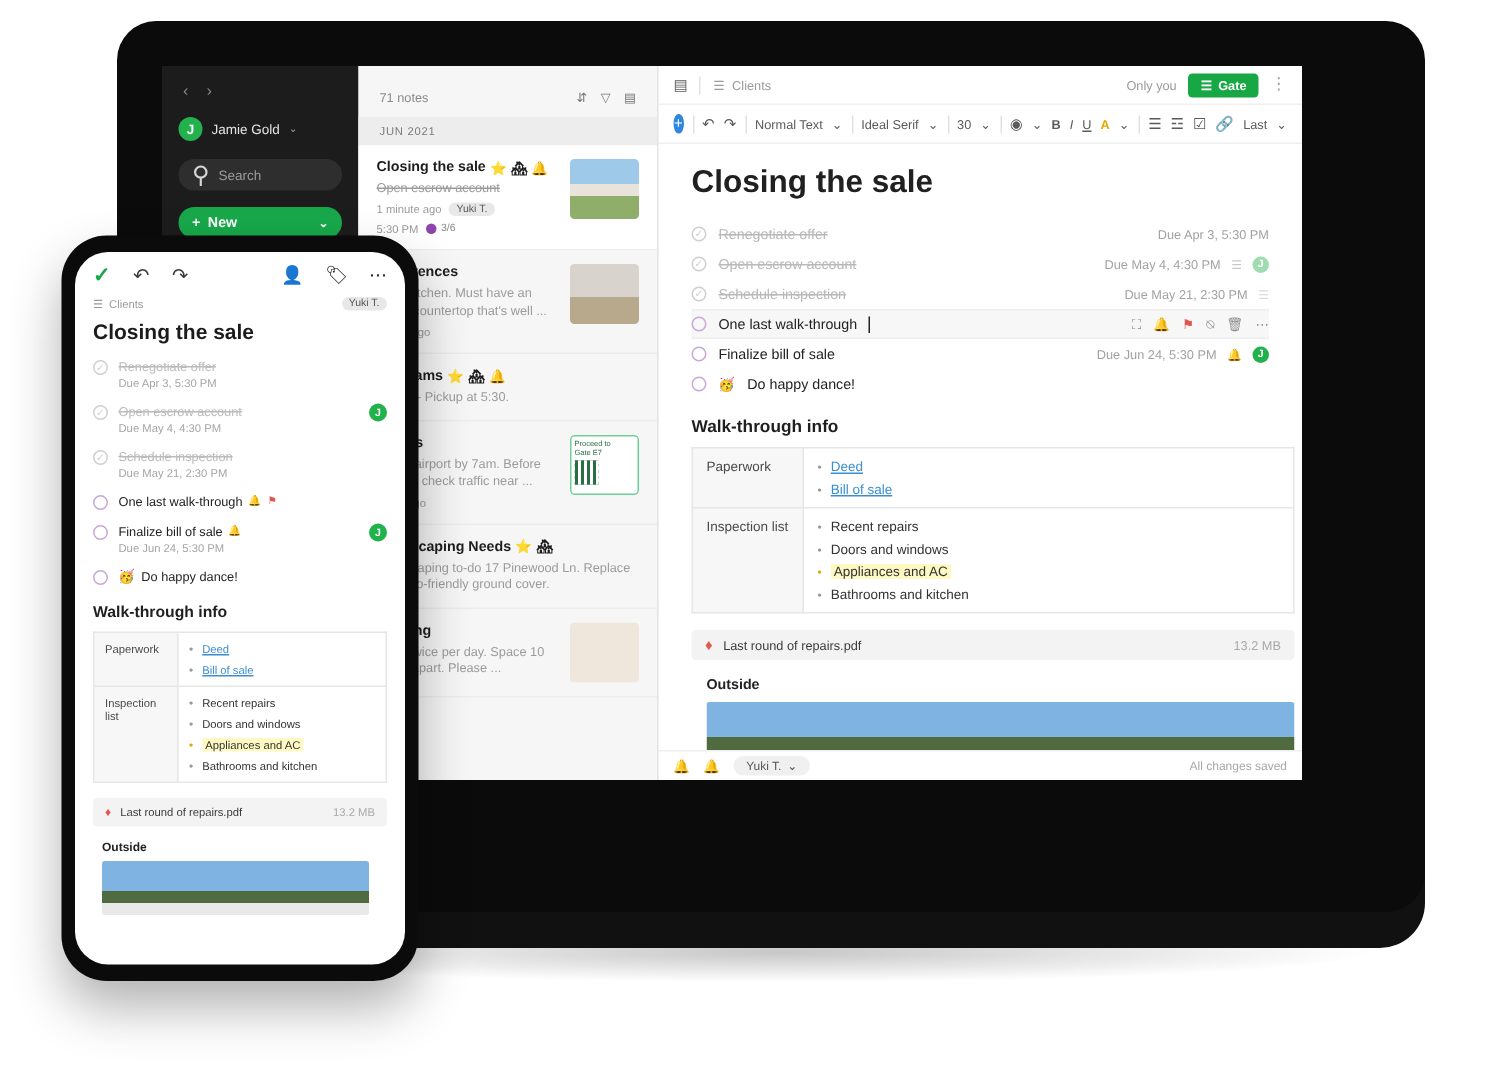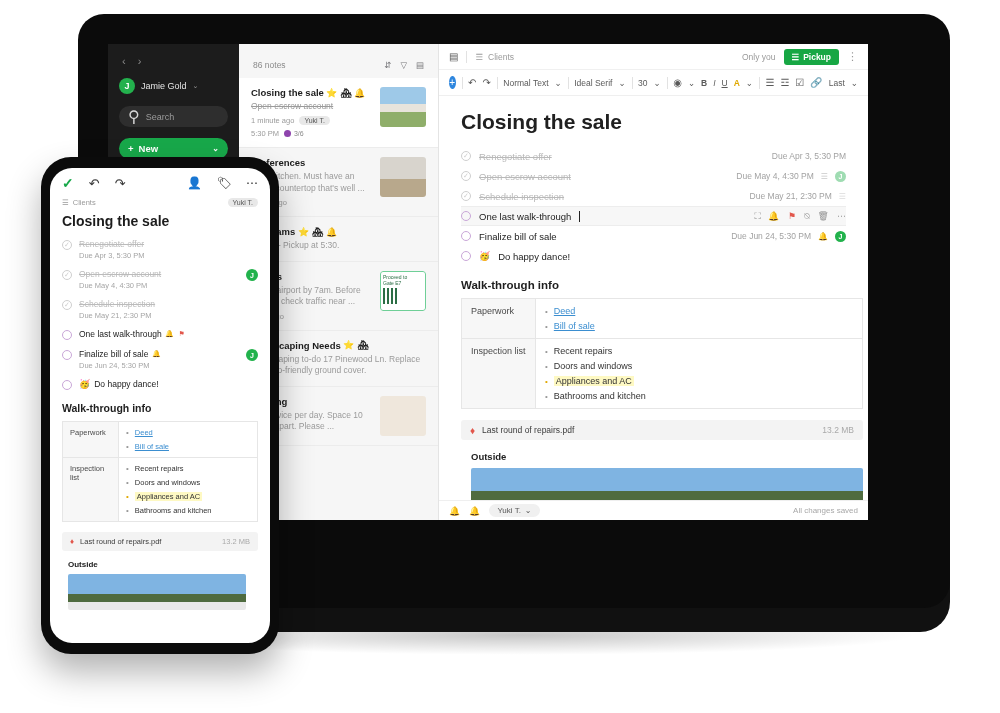--- a/index.html
+++ b/index.html
@@ -301,27 +301,28 @@
         <span class="caret">⌄</span>
       </div>
       <div class="navitem">
         <span>⌂</span>
         <span>Home</span>
       </div>
     </div>
 
     <div class="noteslist">
       <div class="nl-meta">
-        <span>86 notes</span>
+        <span>71 notes</span>
         <span class="nl-icons">
           <span>⇵</span>
           <span>▽</span>
           <span>▤</span>
         </span>
       </div>
+      <div class="nl-group">JUN 2021</div>
 
       <div class="nc">
         <div class="nc-body">
           <div class="nc-title">
             <span>Closing the sale</span>
             <span class="emoji">⭐ 🏘 🔔</span>
           </div>
           <div class="nc-sub strike">Open escrow account</div>
           <div class="nc-foot">
             <span class="nc-time">1 minute ago</span>
@@ -412,21 +413,21 @@
       <div class="ed-top">
         <span class="tool ico">▤</span>
         <span class="vsep"></span>
         <span class="ed-bc">
           <span>☰</span>
           <span>Clients</span>
         </span>
         <span class="onlyyou">Only you</span>
         <span class="sharebtn">
           <span>☰</span>
-          <span>Pickup</span>
+          <span>Gate</span>
         </span>
         <span class="kebab">⋮</span>
       </div>
 
       <div class="ed-tools">
         <span class="plusbtn">+</span>
         <span class="vsep"></span>
         <span class="tool ico">↶</span>
         <span class="tool ico">↷</span>
         <span class="vsep"></span>

